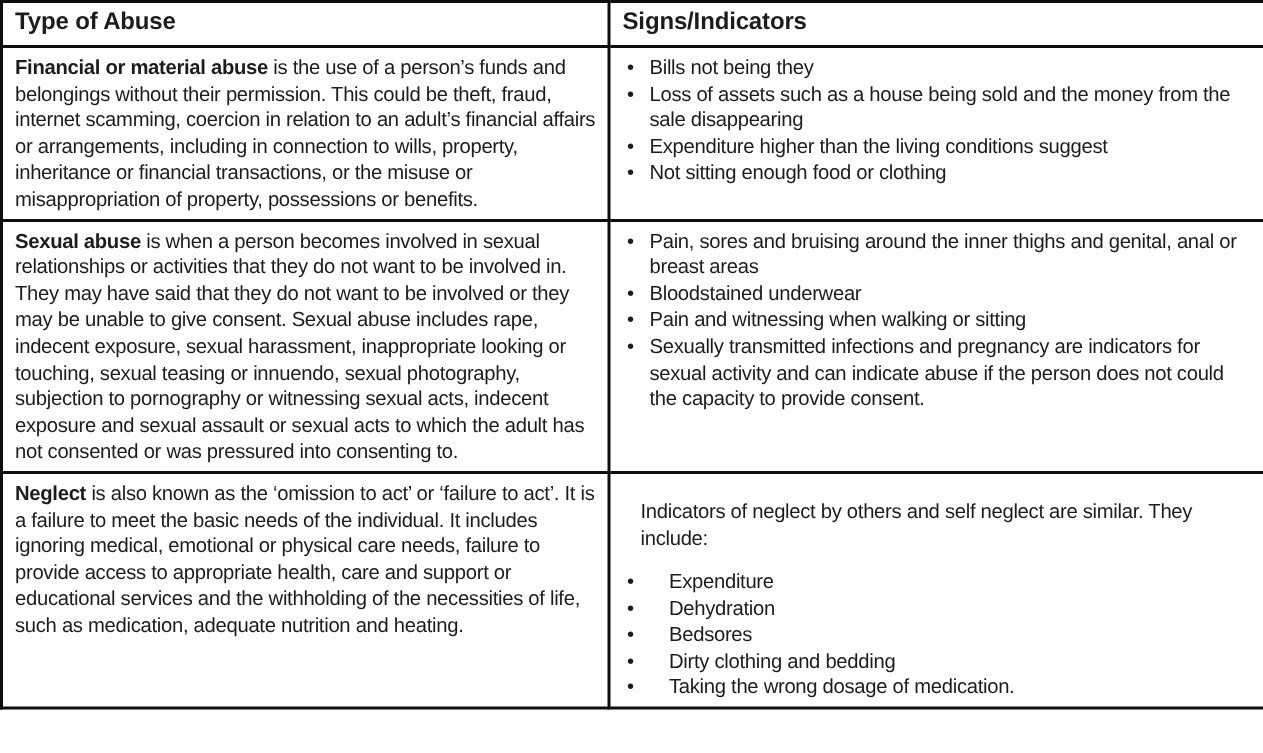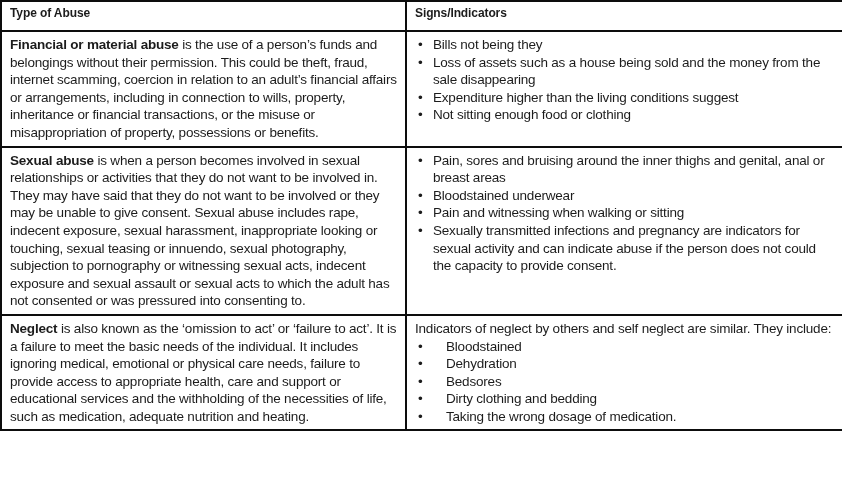--- a/index.html
+++ b/index.html
@@ -20,21 +20,21 @@
   }
   col.col-left  { width: 405px; }
   col.col-right { width: 437px; }
   th, td {
     border: 2px solid #0d0d0d;
     vertical-align: top;
     text-align: left;
     background: #ffffff;
   }
   th {
-    font-size: 12px;
+    font-size: 16px;
     font-weight: bold;
     padding: 4px 8px 5px 8px;
     letter-spacing: -0.1px;
   }
   td {
     font-size: 13.5px;
     line-height: 17.6px;
     letter-spacing: -0.2px;
     padding: 4px 8px 4px 8px;
   }
@@ -56,21 +56,21 @@
   }
   ul.bullets li::before {
     content: "\2022";
     position: absolute;
     left: 3px;
     top: 0;
   }
   
   ul.bullets.wide li { padding-left: 31px; }
   ul.bullets.wide li::before { left: 3px; }
-  p.intro { margin: 0; }
+  p.intro { margin: 12px; }
 </style>
 </head>
 <body>
 
 <table class="abuse-table">
   <colgroup>
     <col class="col-left">
     <col class="col-right">
   </colgroup>
   <thead>
@@ -109,21 +109,21 @@
       </td>
     </tr>
 
     <tr class="r3">
       <td>
         <p class="def"><b>Neglect</b><span> is also known as the ‘omission to act’ or ‘failure to act’. It is a failure to meet the basic needs of the individual. It includes ignoring medical, emotional or physical care needs, failure to provide access to appropriate health, care and support or educational services and the withholding of the necessities of life, such as medication, adequate nutrition and heating.</span></p>
       </td>
       <td>
         <p class="intro">Indicators of neglect by others and self neglect are similar. They include:</p>
         <ul class="bullets wide">
-          <li>Bloodstained</li>
+          <li>Expenditure</li>
           <li>Dehydration</li>
           <li>Bedsores</li>
           <li>Dirty clothing and bedding</li>
           <li>Taking the wrong dosage of medication.</li>
         </ul>
       </td>
     </tr>
 
   </tbody>
 </table>

